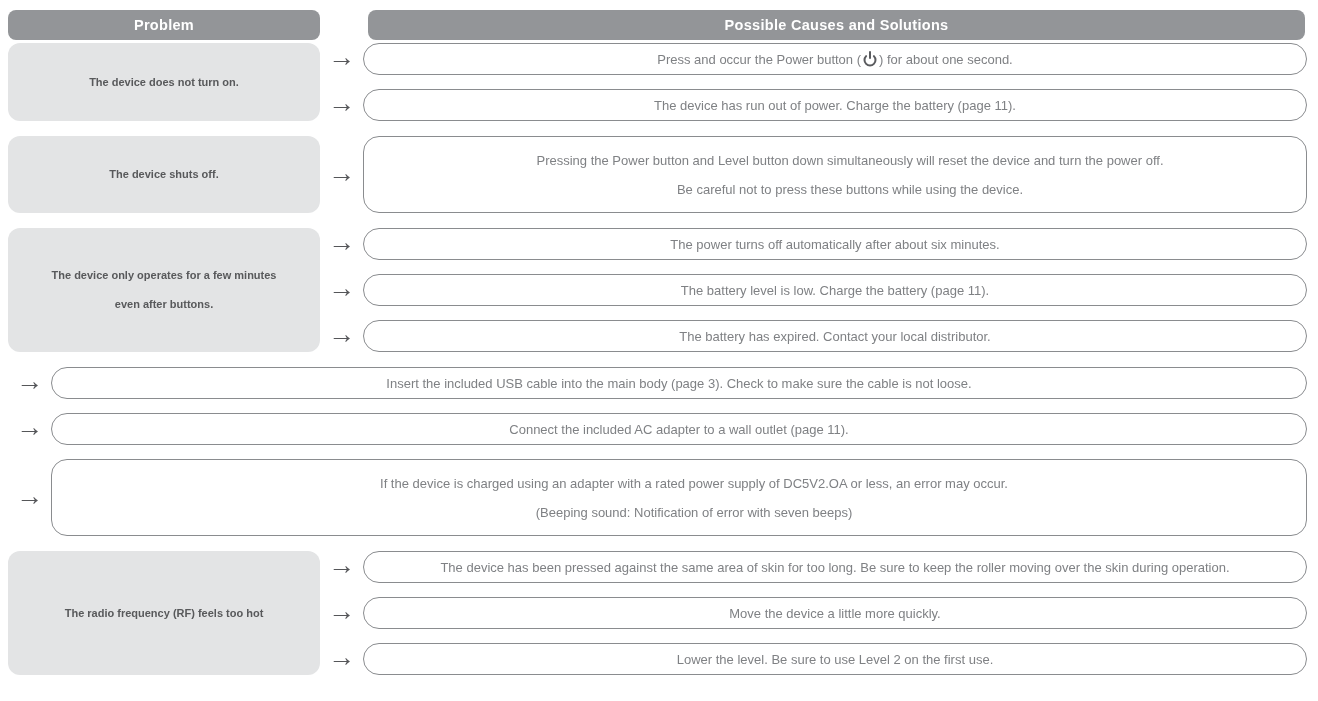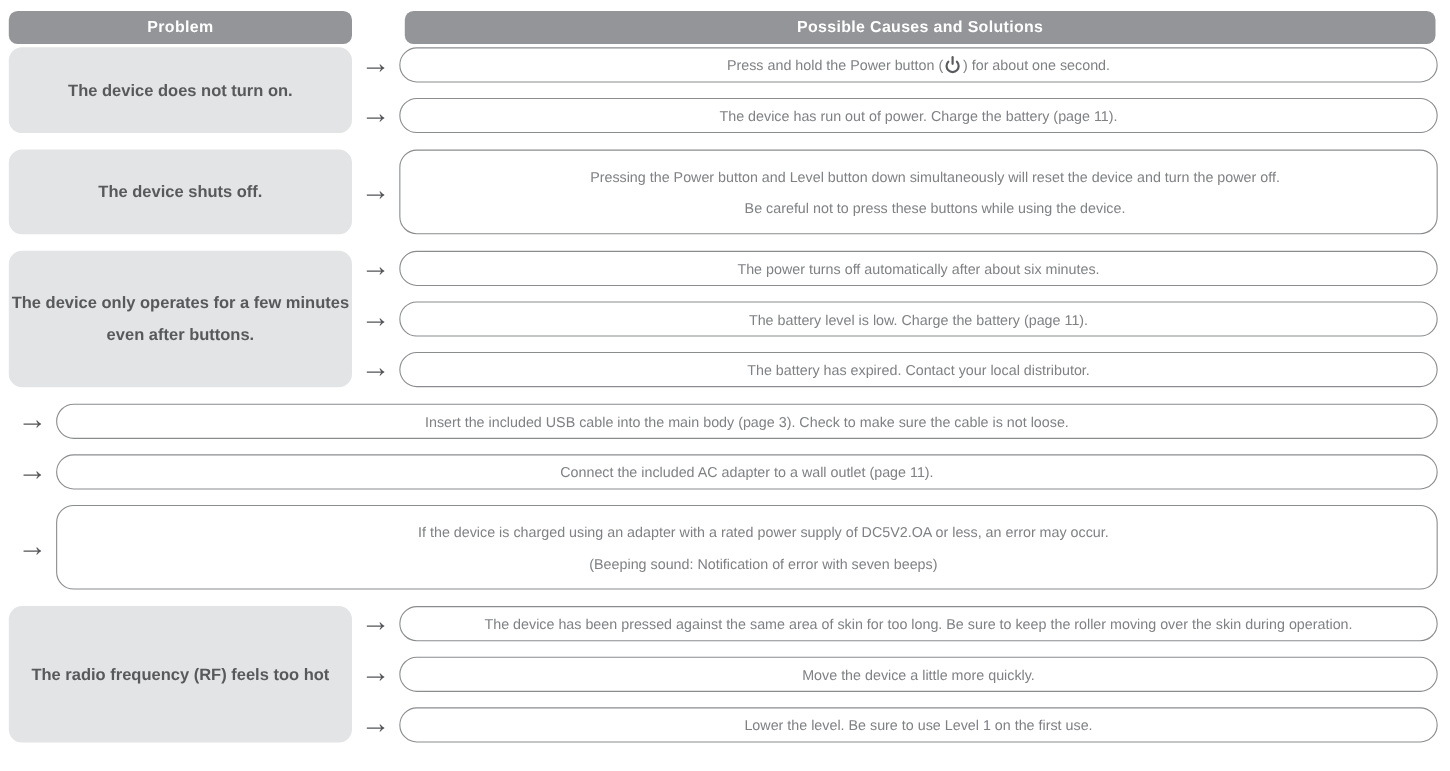--- a/index.html
+++ b/index.html
@@ -37,21 +37,21 @@
     width: 312px;
     flex: none;
     background: #e3e4e5;
     border-radius: 12px;
     display: flex;
     flex-direction: column;
     align-items: center;
     justify-content: center;
     color: #58595b;
     font-weight: bold;
-    font-size: 15px;
+    font-size: 11px;
     text-align: center;
     line-height: 29px;
   }
   .problem-line { white-space: nowrap; }
 
   .solutions { flex: 1; display: flex; flex-direction: column; gap: 14px; justify-content: center; }
   .sol-row { display: flex; align-items: center; }
   .arrow {
     width: 43px;
     flex: none;
@@ -105,21 +105,21 @@
 
   <div class="section">
     <div class="problem-box">
       <div class="problem-line">The device does not turn on.</div>
     </div>
     <div class="solutions">
       <div class="sol-row">
         <span class="arrow">→</span>
         <div class="sol-box single">
           <div>
-            <span>Press and hold the Power button (</span><svg class="power-icon-svg" viewBox="0 0 16 16">
+            <span>Press and occur the Power button (</span><svg class="power-icon-svg" viewBox="0 0 16 16">
                 <line x1="8" y1="1" x2="8" y2="7"></line>
                 <path d="M4.1 5.1 A5.5 5.5 0 1 0 11.9 5.1"></path>
               </svg><span>) for about one second.</span>
           </div>
         </div>
       </div>
       <div class="sol-row">
         <span class="arrow">→</span>
         <div class="sol-box single">
           <div>The device has run out of power. Charge the battery (page 11).</div>
@@ -207,19 +207,19 @@
       </div>
       <div class="sol-row">
         <span class="arrow">→</span>
         <div class="sol-box single">
           <div>Move the device a little more quickly.</div>
         </div>
       </div>
       <div class="sol-row">
         <span class="arrow">→</span>
         <div class="sol-box single">
-          <div>Lower the level. Be sure to use Level 1 on the first use.</div>
+          <div>Lower the level. Be sure to use Level 2 on the first use.</div>
         </div>
       </div>
     </div>
   </div>
 
 </div>
 
 </body></html>

